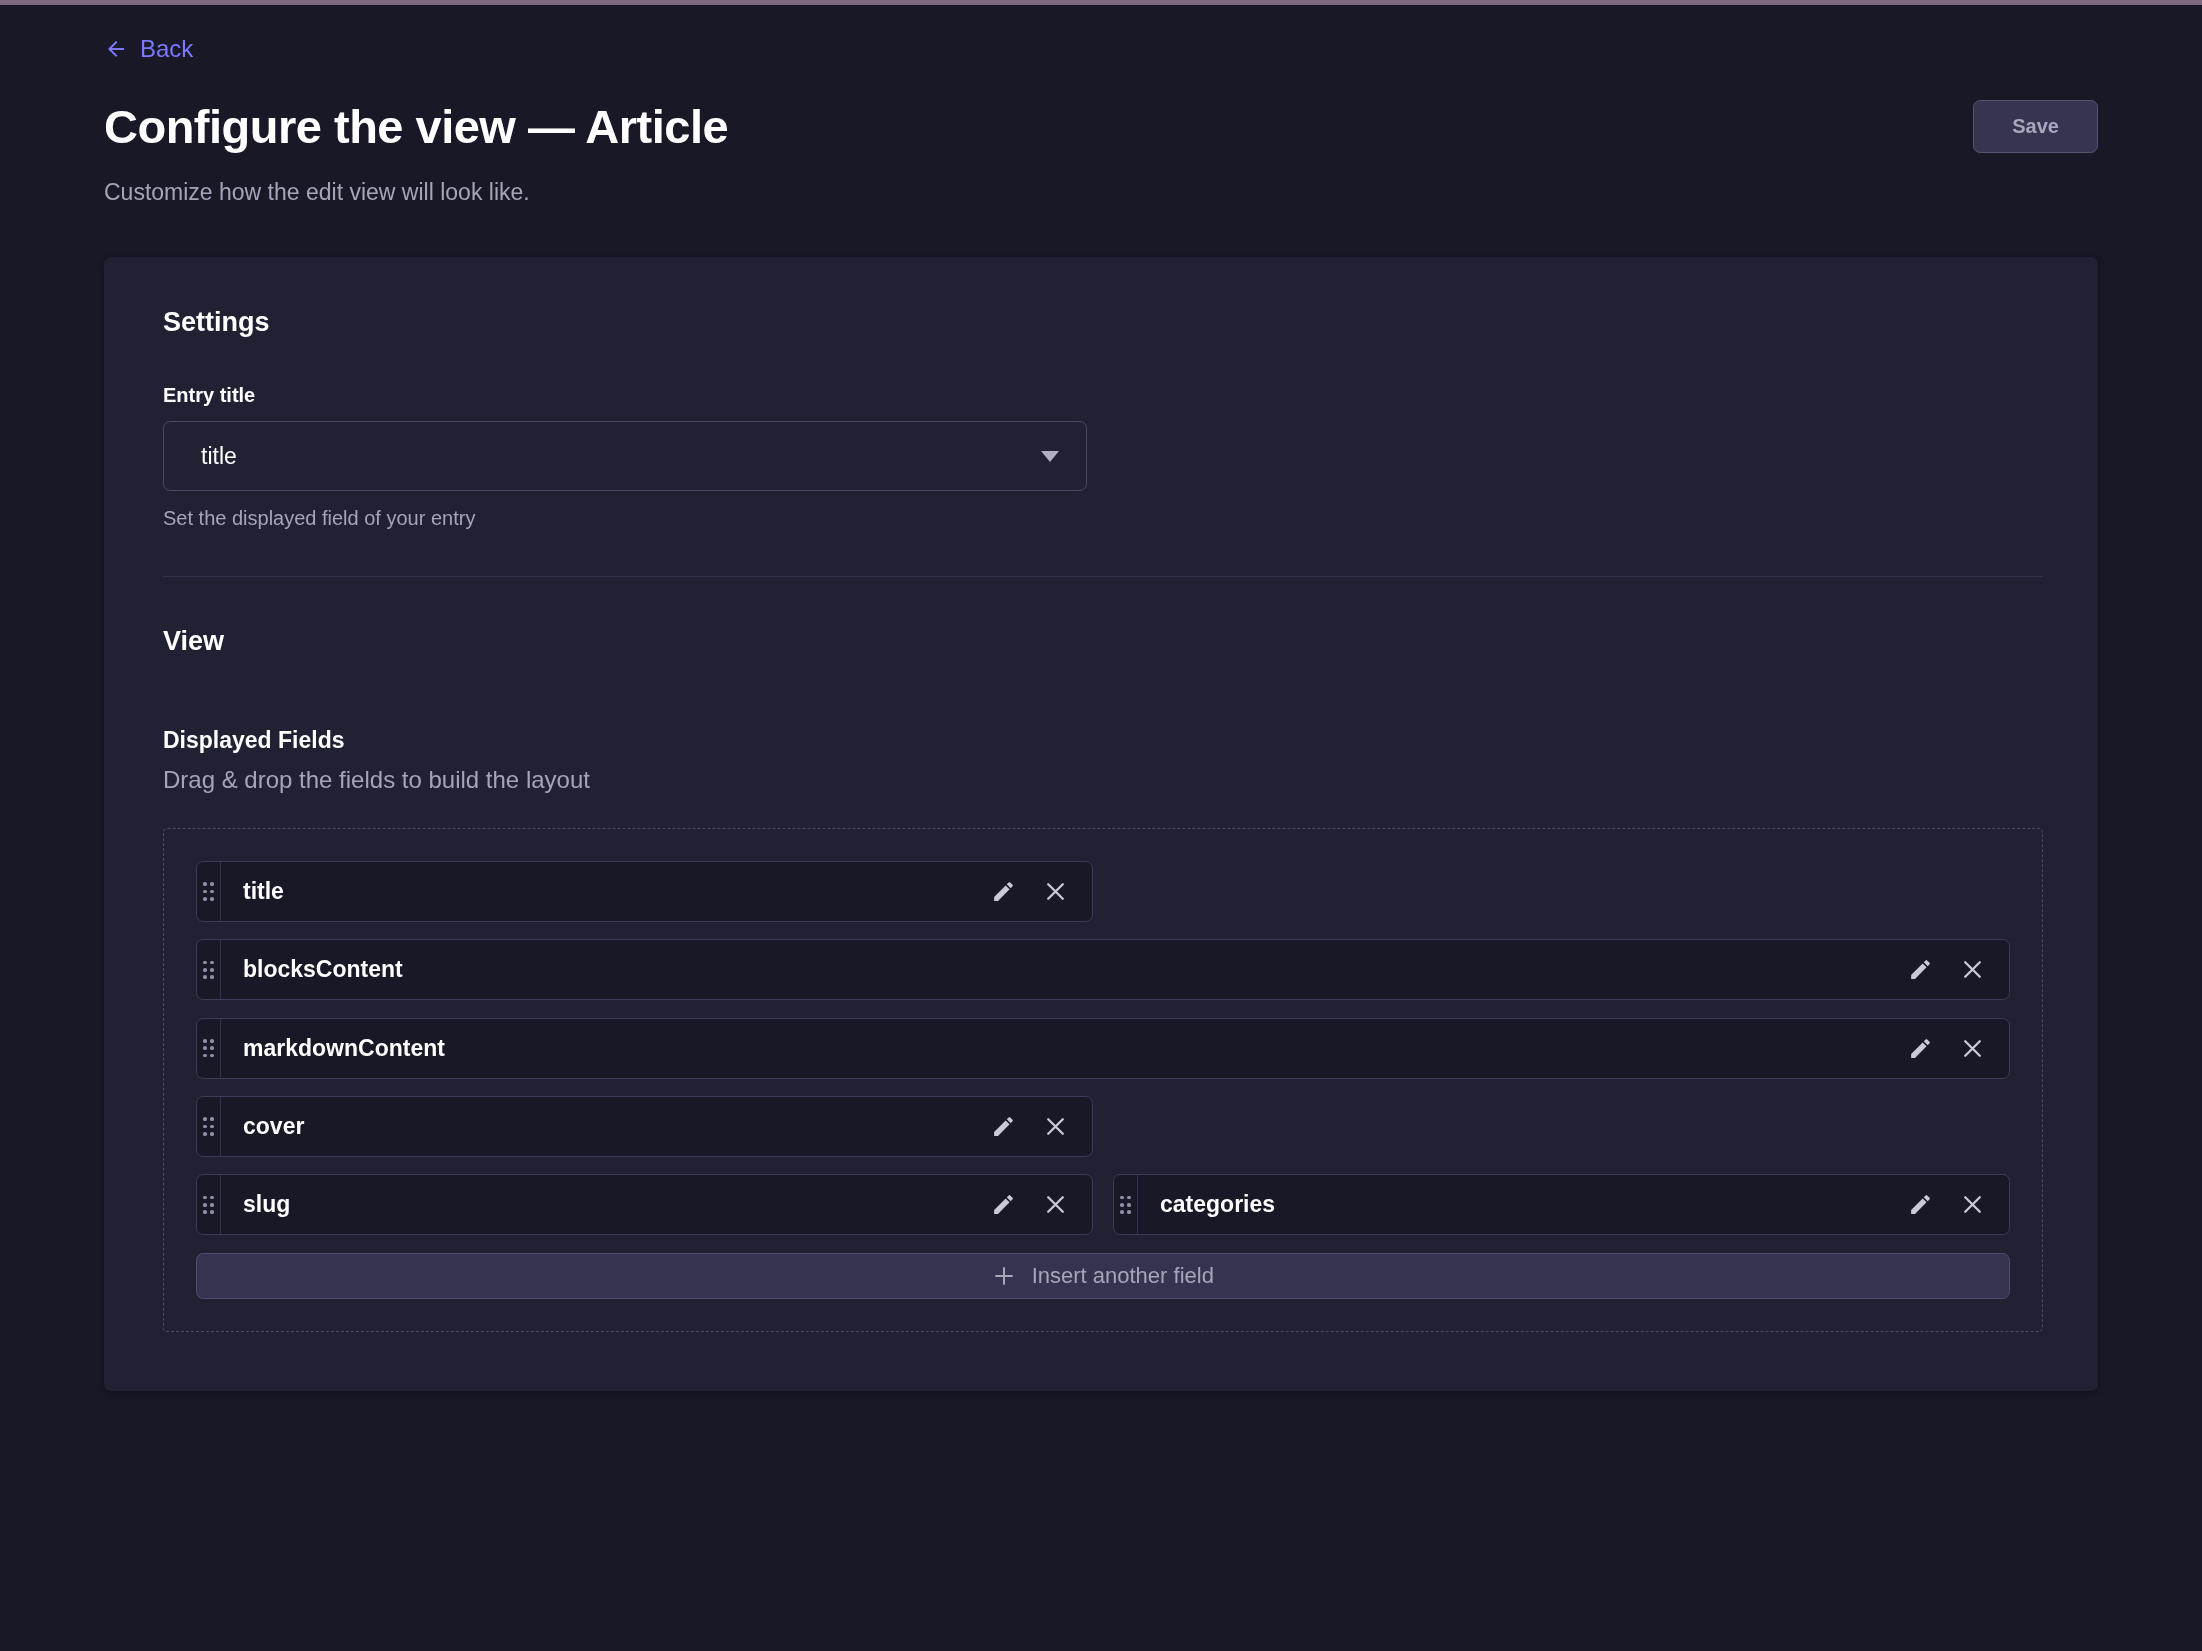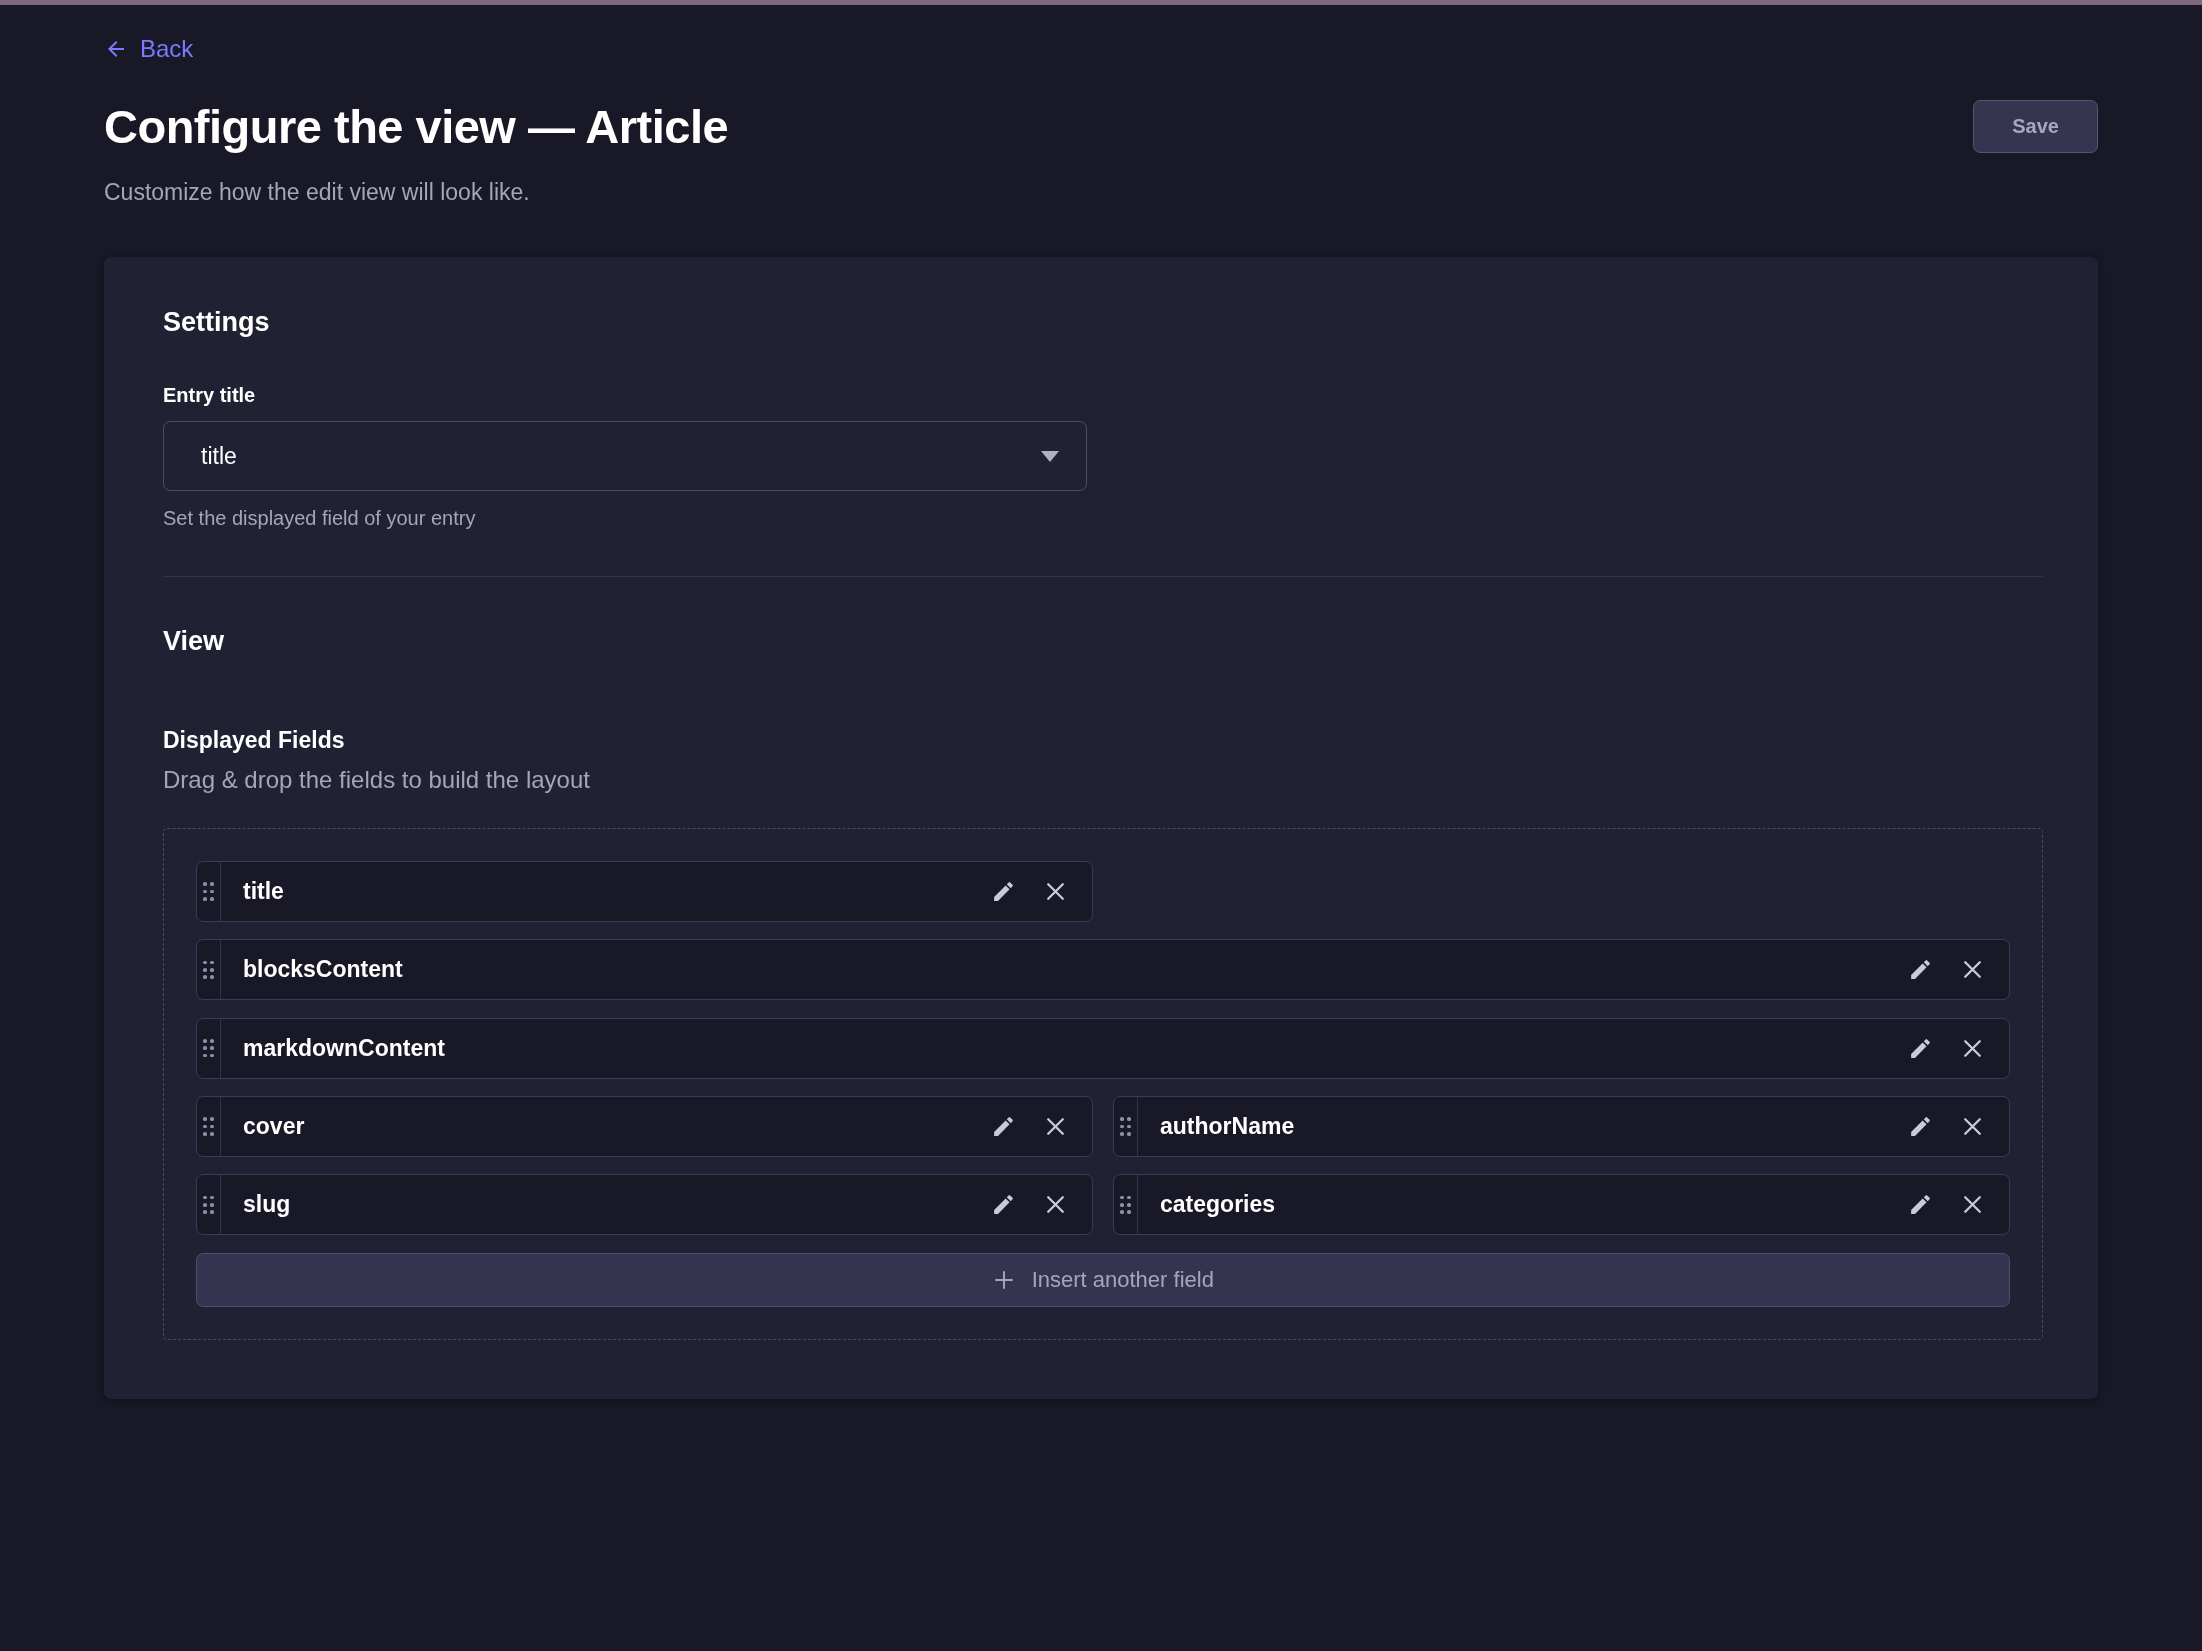--- a/index.html
+++ b/index.html
@@ -97,21 +97,21 @@
   }
   .dots { display:grid; grid-template-columns:3.7px 3.7px; gap:3.7px; }
   .dots span { width:3.7px; height:3.7px; border-radius:50%; background:#8e8ea9; }
   .field-name { padding-left:22px; font-size:23px; font-weight:600; color:#ffffff; }
   .field-actions { margin-left:auto; display:flex; align-items:center; gap:27.5px; padding-right:24px; }
   .icon-btn { background:none; border:none; padding:0; cursor:pointer; display:flex; }
   .icon-btn svg { width:25px; height:25px; display:block; }
 
   .insert-btn {
     grid-column:1 / -1;
-    height:54px;
+    height:46px;
     background:#343450;
     border:0.9px solid #50506c;
     border-radius:7.3px;
     display:flex; align-items:center; justify-content:center; gap:15.6px;
     color:#a5a5ba; font-size:22px; font-weight:500;
     cursor:pointer; font-family:"Liberation Sans", sans-serif;
   }
   .insert-btn svg { width:24px; height:24px; display:block; }
 </style>
 </head>
@@ -262,45 +262,20 @@
                 </svg>
               </button>
             <button class="icon-btn">
                 <svg viewBox="0 0 24 24">
                   <path d="M5 5l14 14M19 5L5 19" stroke="#c9c9d9" stroke-width="2.2" stroke-linecap="round" fill="none"></path>
                 </svg>
               </button>
           </div>
         </div>
 
-        <div class="field-card col-right">
-          <div class="drag-handle">
-            <div class="dots">
-                <span></span>
-                <span></span>
-                <span></span>
-                <span></span>
-                <span></span>
-                <span></span>
-              </div>
-          </div>
-          <span class="field-name">authorName</span>
-          <div class="field-actions">
-            <button class="icon-btn">
-                <svg viewBox="0 0 24 24">
-                  <path d="M3 17.25V21h3.75L17.81 9.94l-3.75-3.75L3 17.25zM20.71 7.04c.39-.39.39-1.02 0-1.41l-2.34-2.34a.996.996 0 0 0-1.41 0l-1.83 1.83 3.75 3.75 1.83-1.83z" fill="#c9c9d9"></path>
-                </svg>
-              </button>
-            <button class="icon-btn">
-                <svg viewBox="0 0 24 24">
-                  <path d="M5 5l14 14M19 5L5 19" stroke="#c9c9d9" stroke-width="2.2" stroke-linecap="round" fill="none"></path>
-                </svg>
-              </button>
-          </div>
-        </div>
 
         <div class="field-card col-left">
           <div class="drag-handle">
             <div class="dots">
                 <span></span>
                 <span></span>
                 <span></span>
                 <span></span>
                 <span></span>
                 <span></span>

